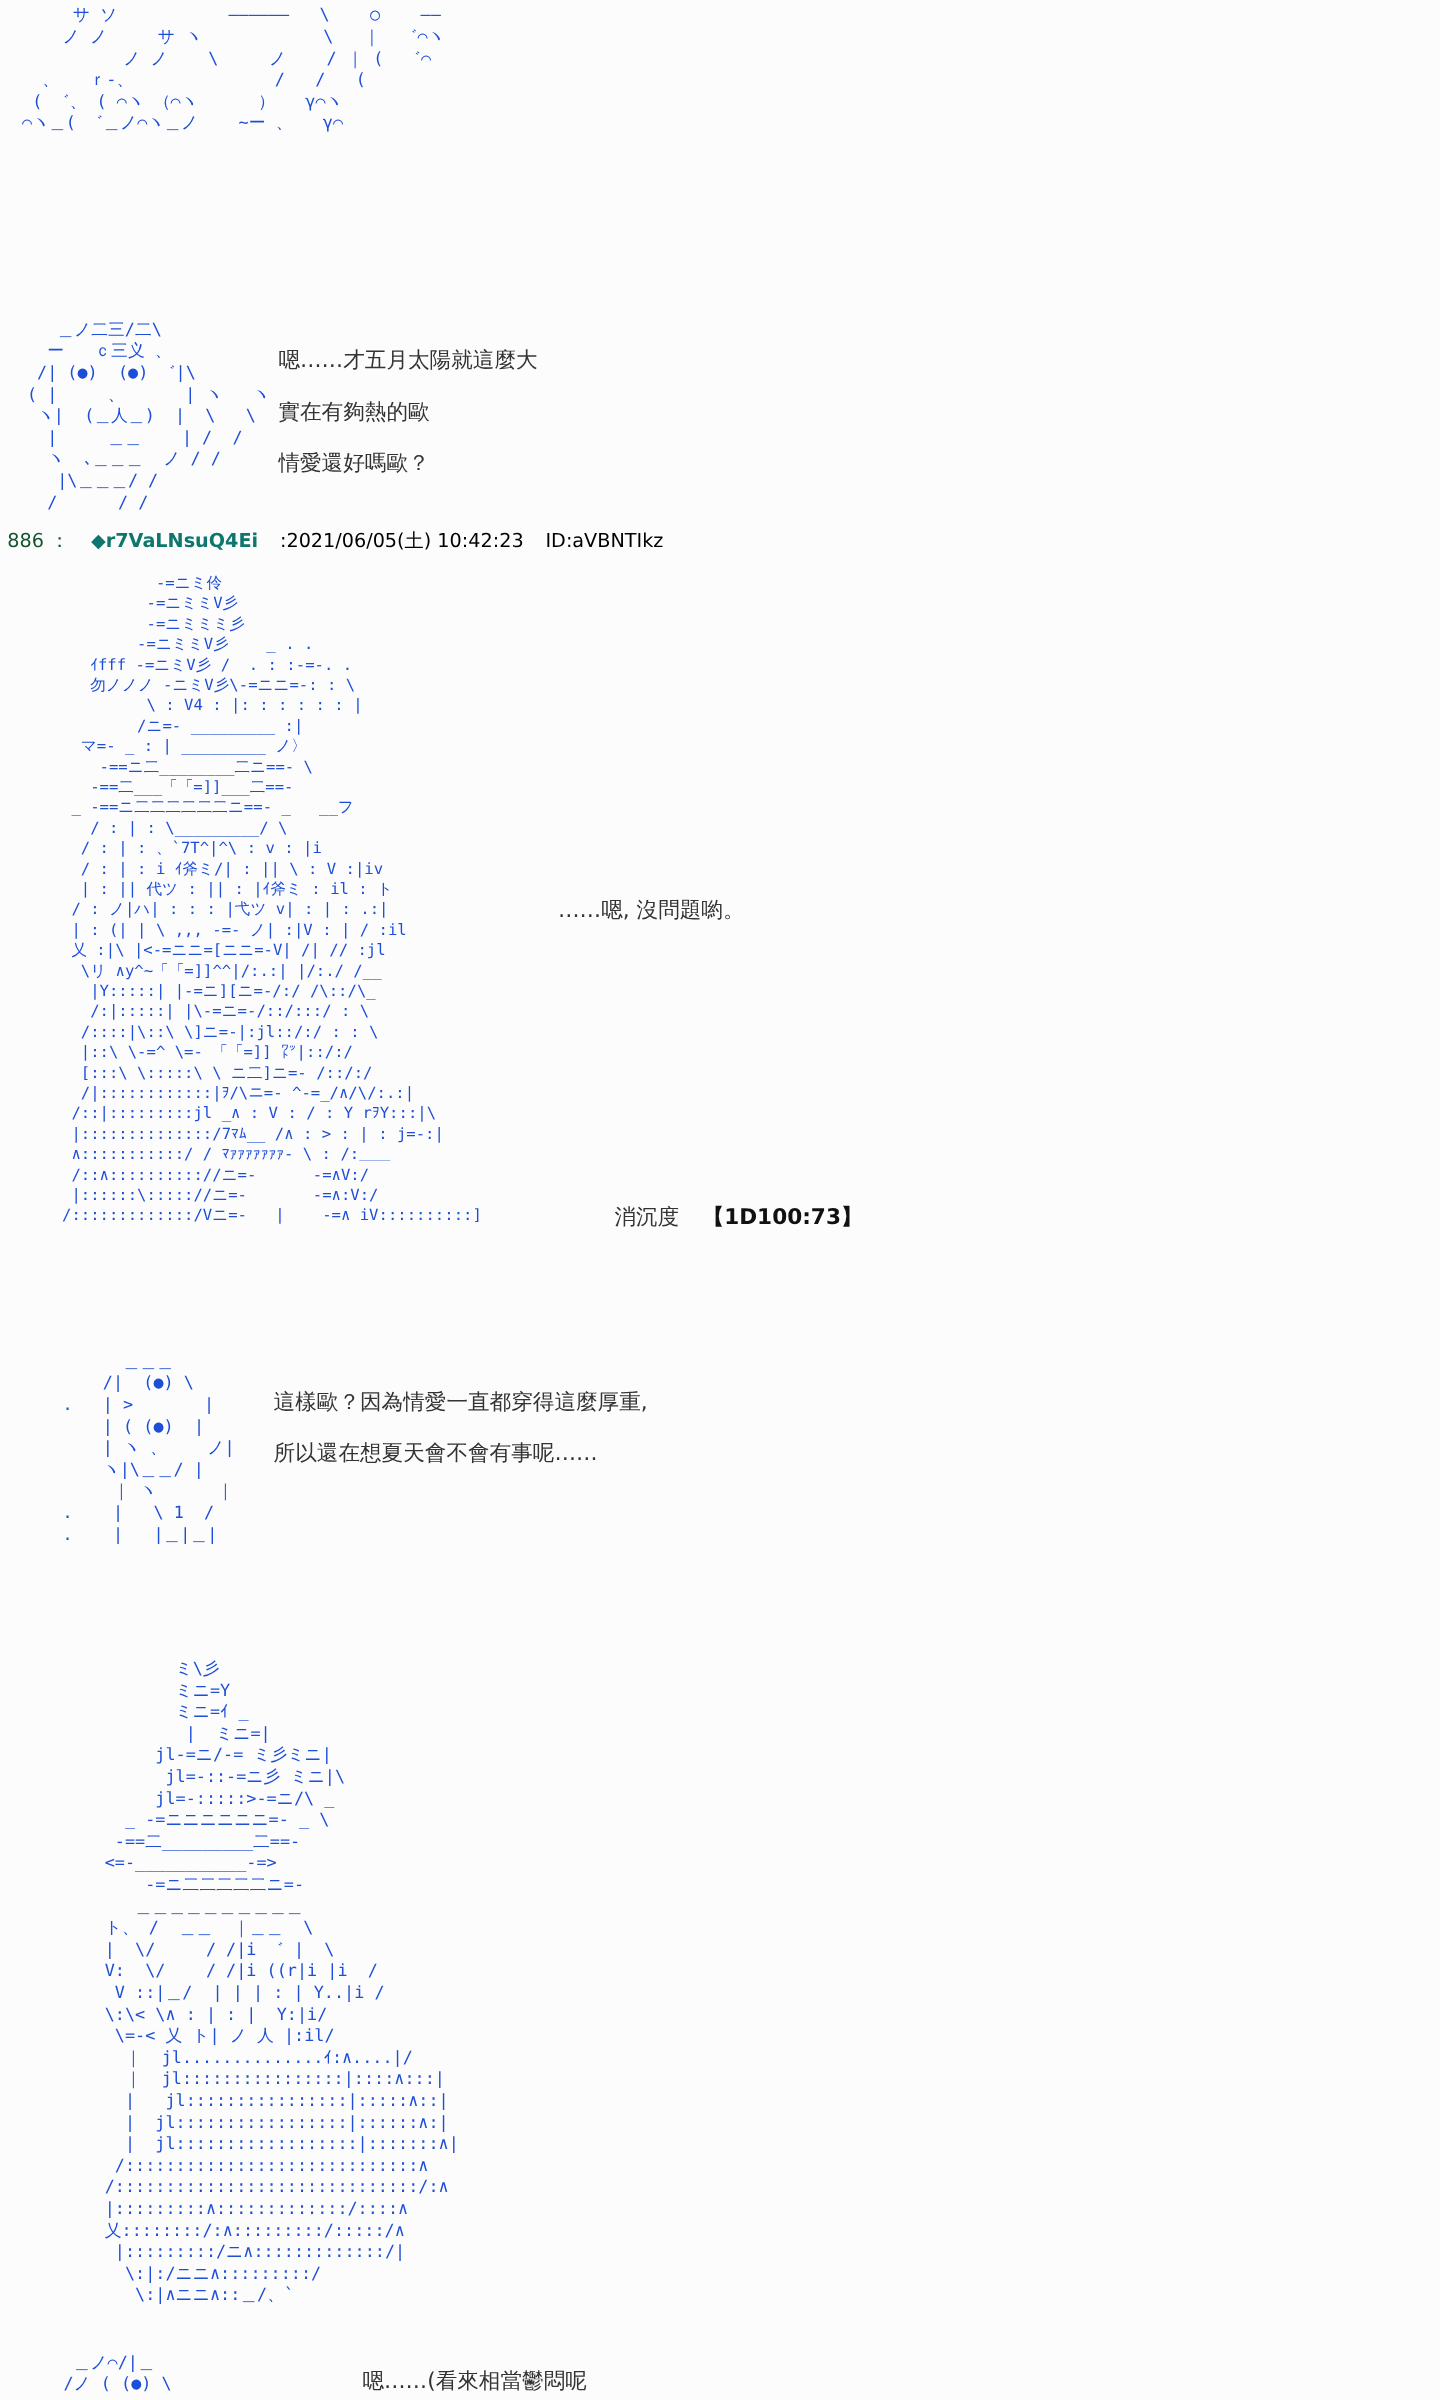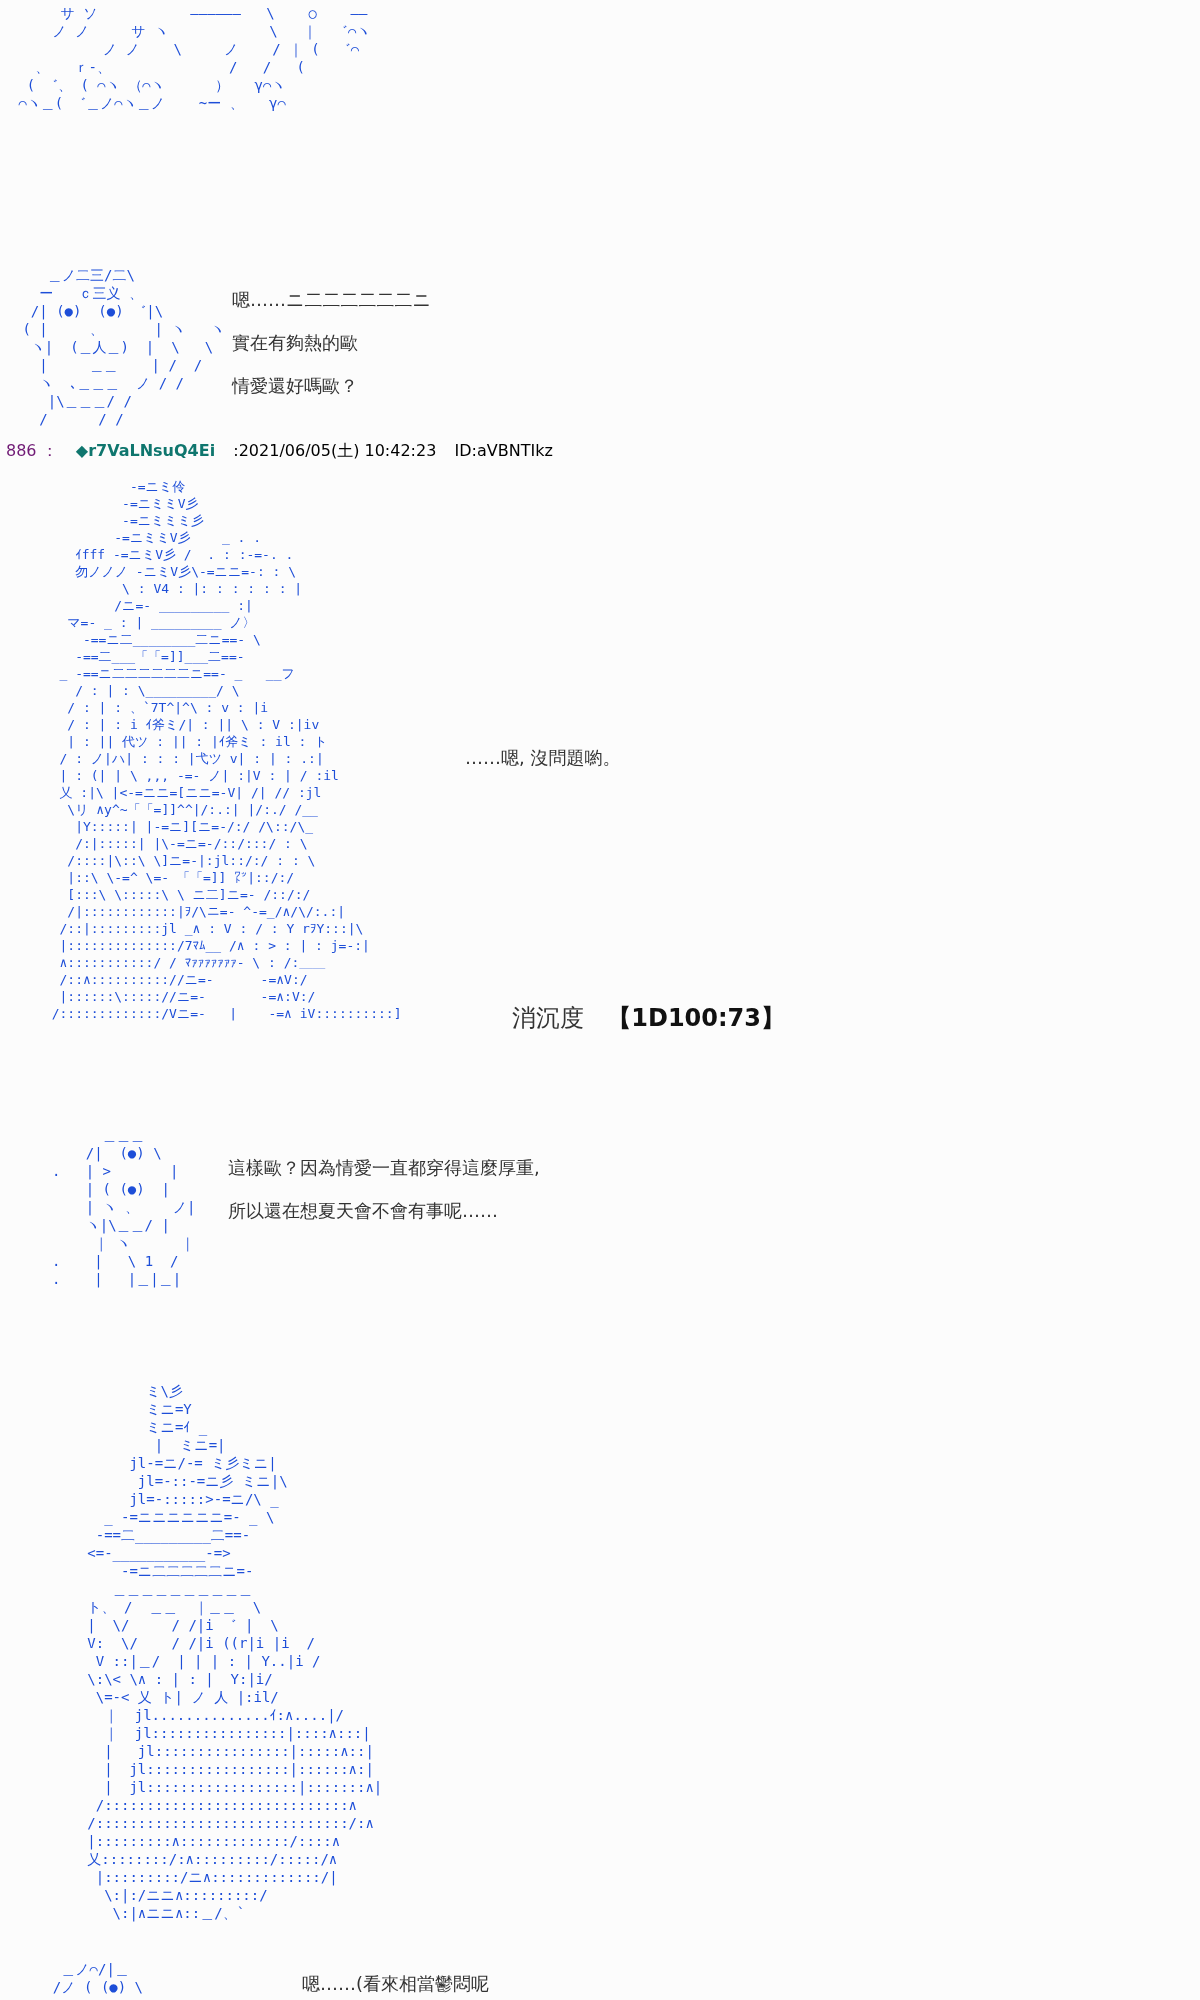--- a/index.html
+++ b/index.html
@@ -27,26 +27,26 @@
     font-size: 18px;
     color: #333333;
   }
   .dialogue p { margin: 0 0 19px 0; }
   .post-header {
     position: absolute;
     font-size: 16px;
     color: #444444;
     white-space: nowrap;
   }
-  .post-header .num { color: #701a75; margin-top: 20px; }
+  .post-header .num { color: #14532d; margin-top: 20px; }
   .trip { color: #0f766e; font-weight: bold; }
   .meta { color: #000000; }
   .status-line {
     position: absolute;
-    font-size: 24px;
+    font-size: 18px;
     color: #333333;
     white-space: nowrap;
   }
   .status-line .roll { font-weight: bold; color: #111111; }
   .sp { display: inline-block; width: 8px; }
 </style>
 </head>
 <body>
 
 <div class="page">
@@ -62,21 +62,21 @@
    ー   ｃ三义 、
   /| (●)  (●) ゛|\
  ( |     、      | ヽ   ヽ
   ヽ|  (＿人＿)  |  \   \
    |     ＿＿    | /  /
    ヽ  ､＿＿＿  ノ / /
     |\＿＿＿/ /
    /      / /</pre>
 
   <div class="dialogue" style="left:232px; top:288px;">
-    <p>嗯……ニ二二二二二二ニ</p>
+    <p>嗯……才五月太陽就這麼大</p>
     <p>實在有夠熱的歐</p>
     <p>情愛還好嗎歐？</p>
   </div>
 
   <div class="post-header" style="left:6px; top:441px;">
     <span class="num">886</span>
     <span class="num">：</span>
     <span class="sp"></span>
     <span class="trip">◆r7VaLNsuQ4Ei</span>
     <span class="sp"></span>

